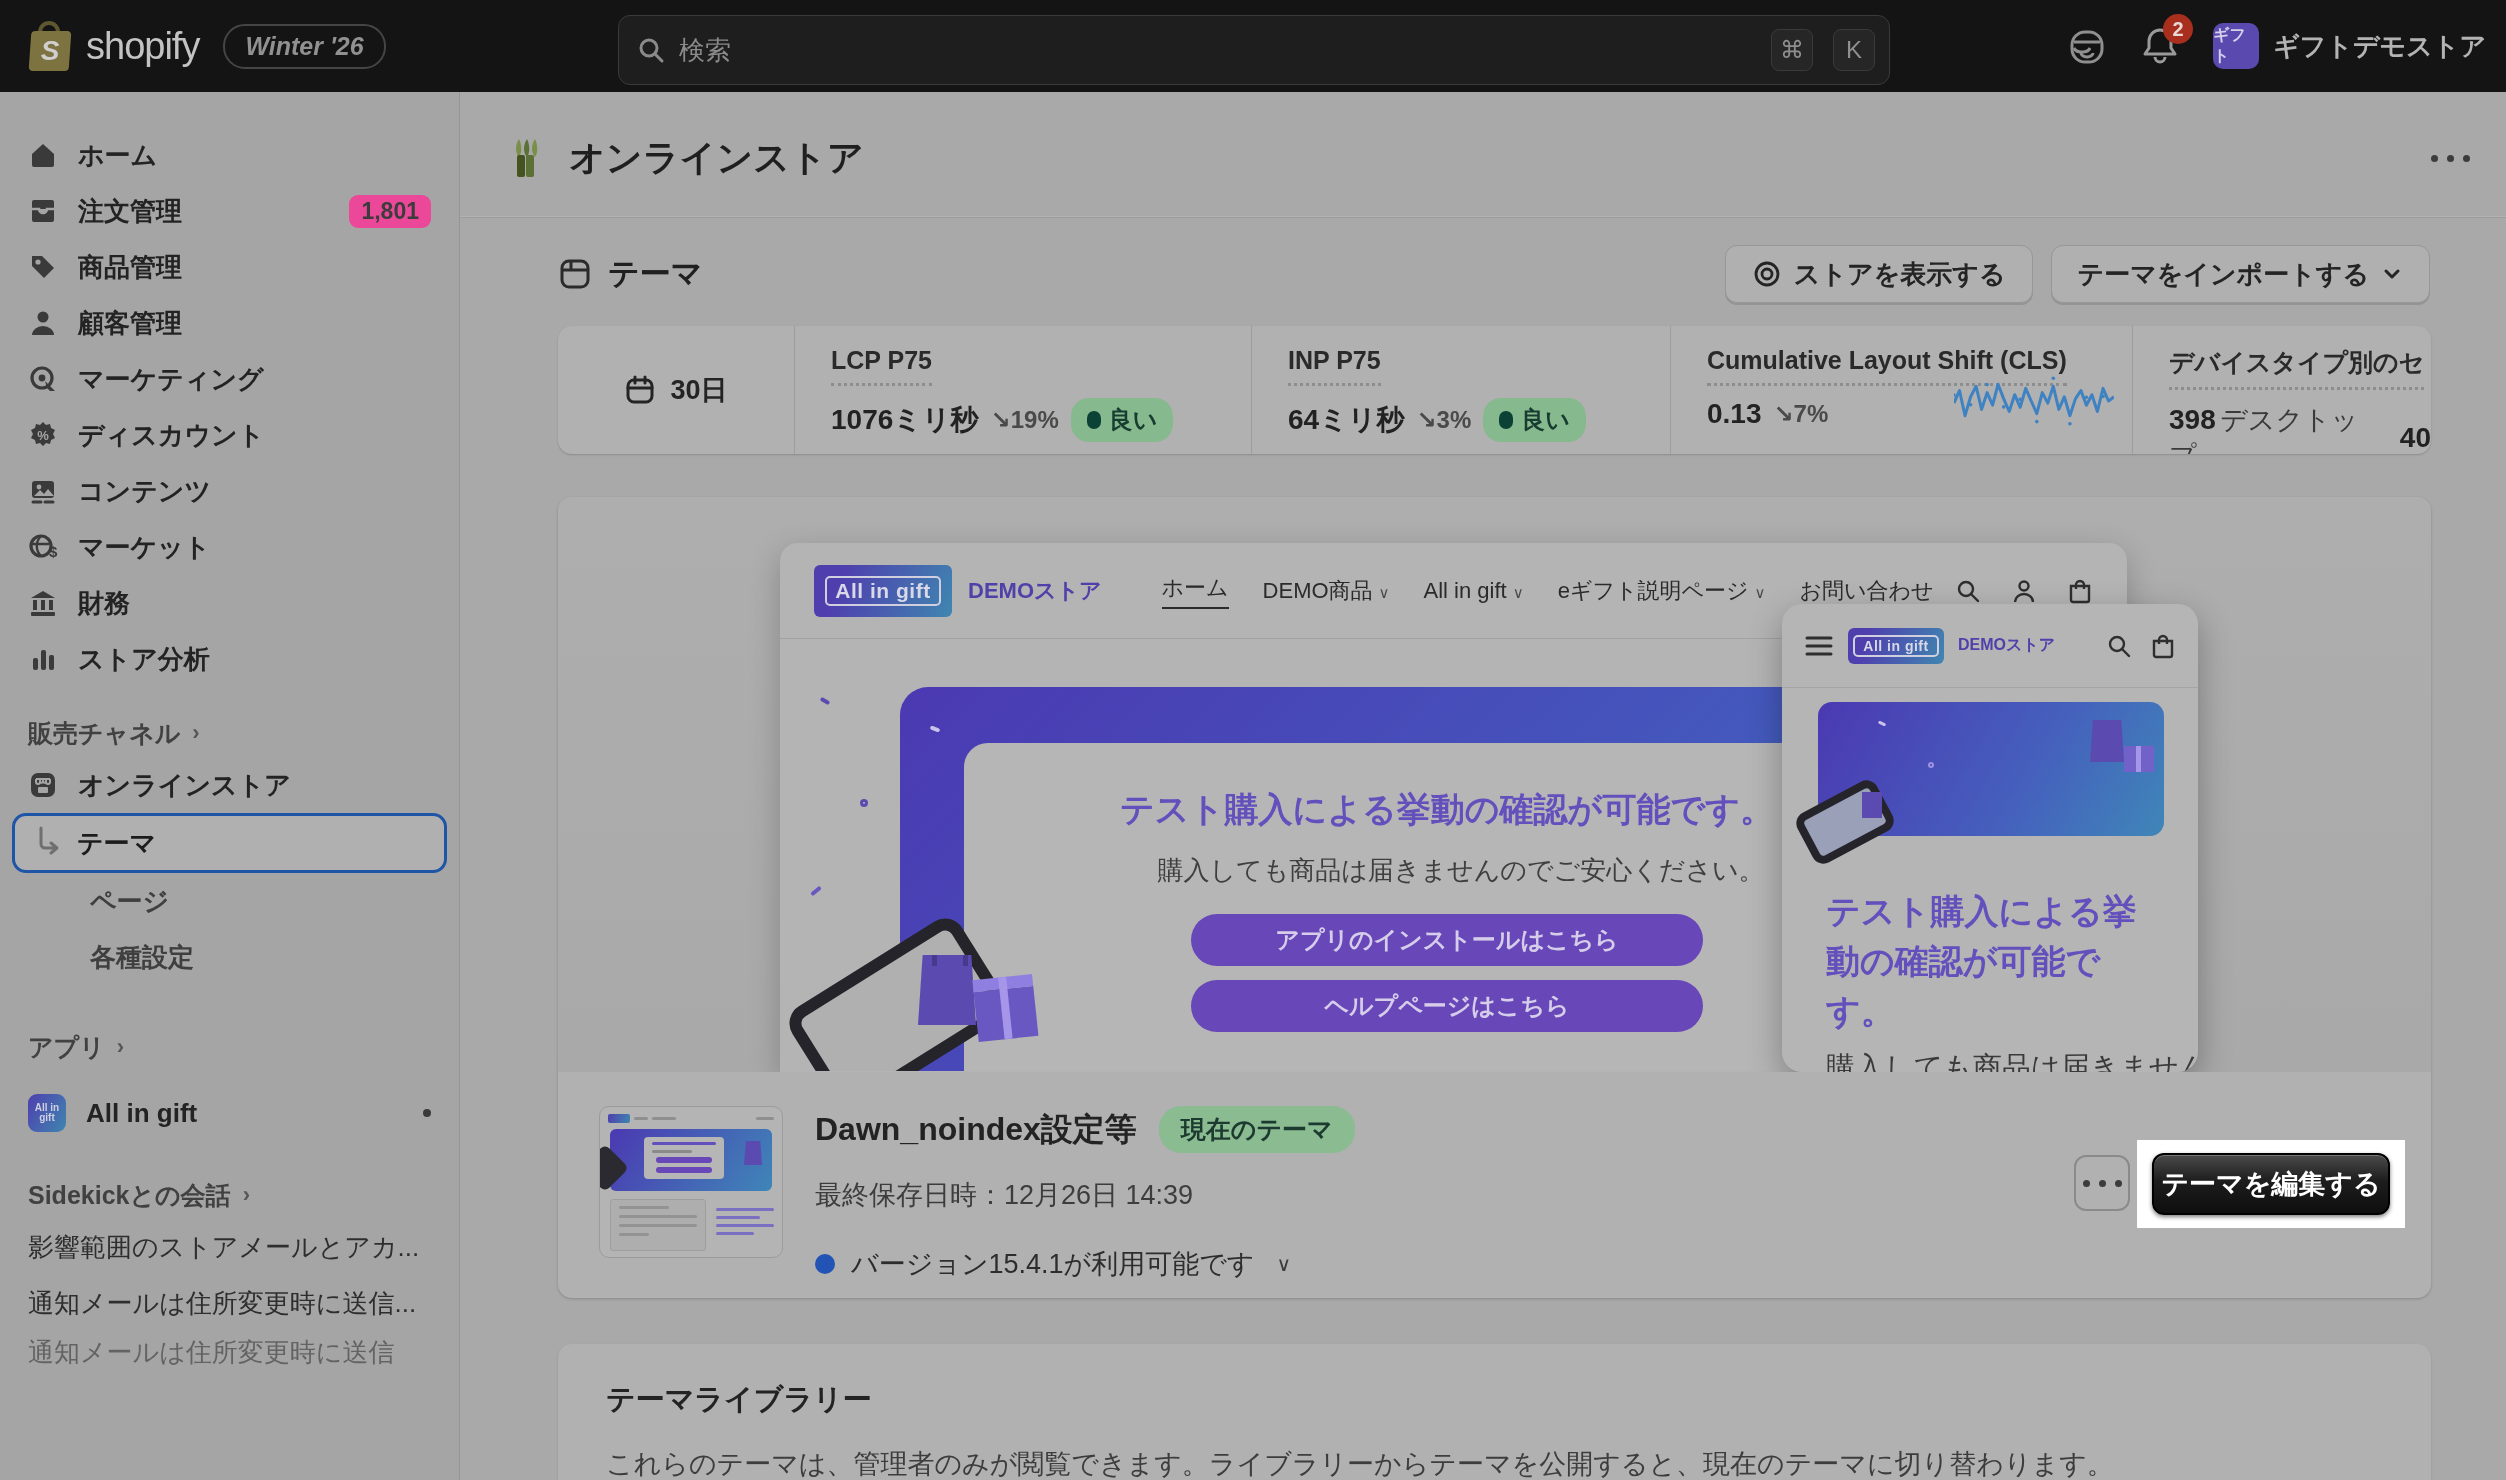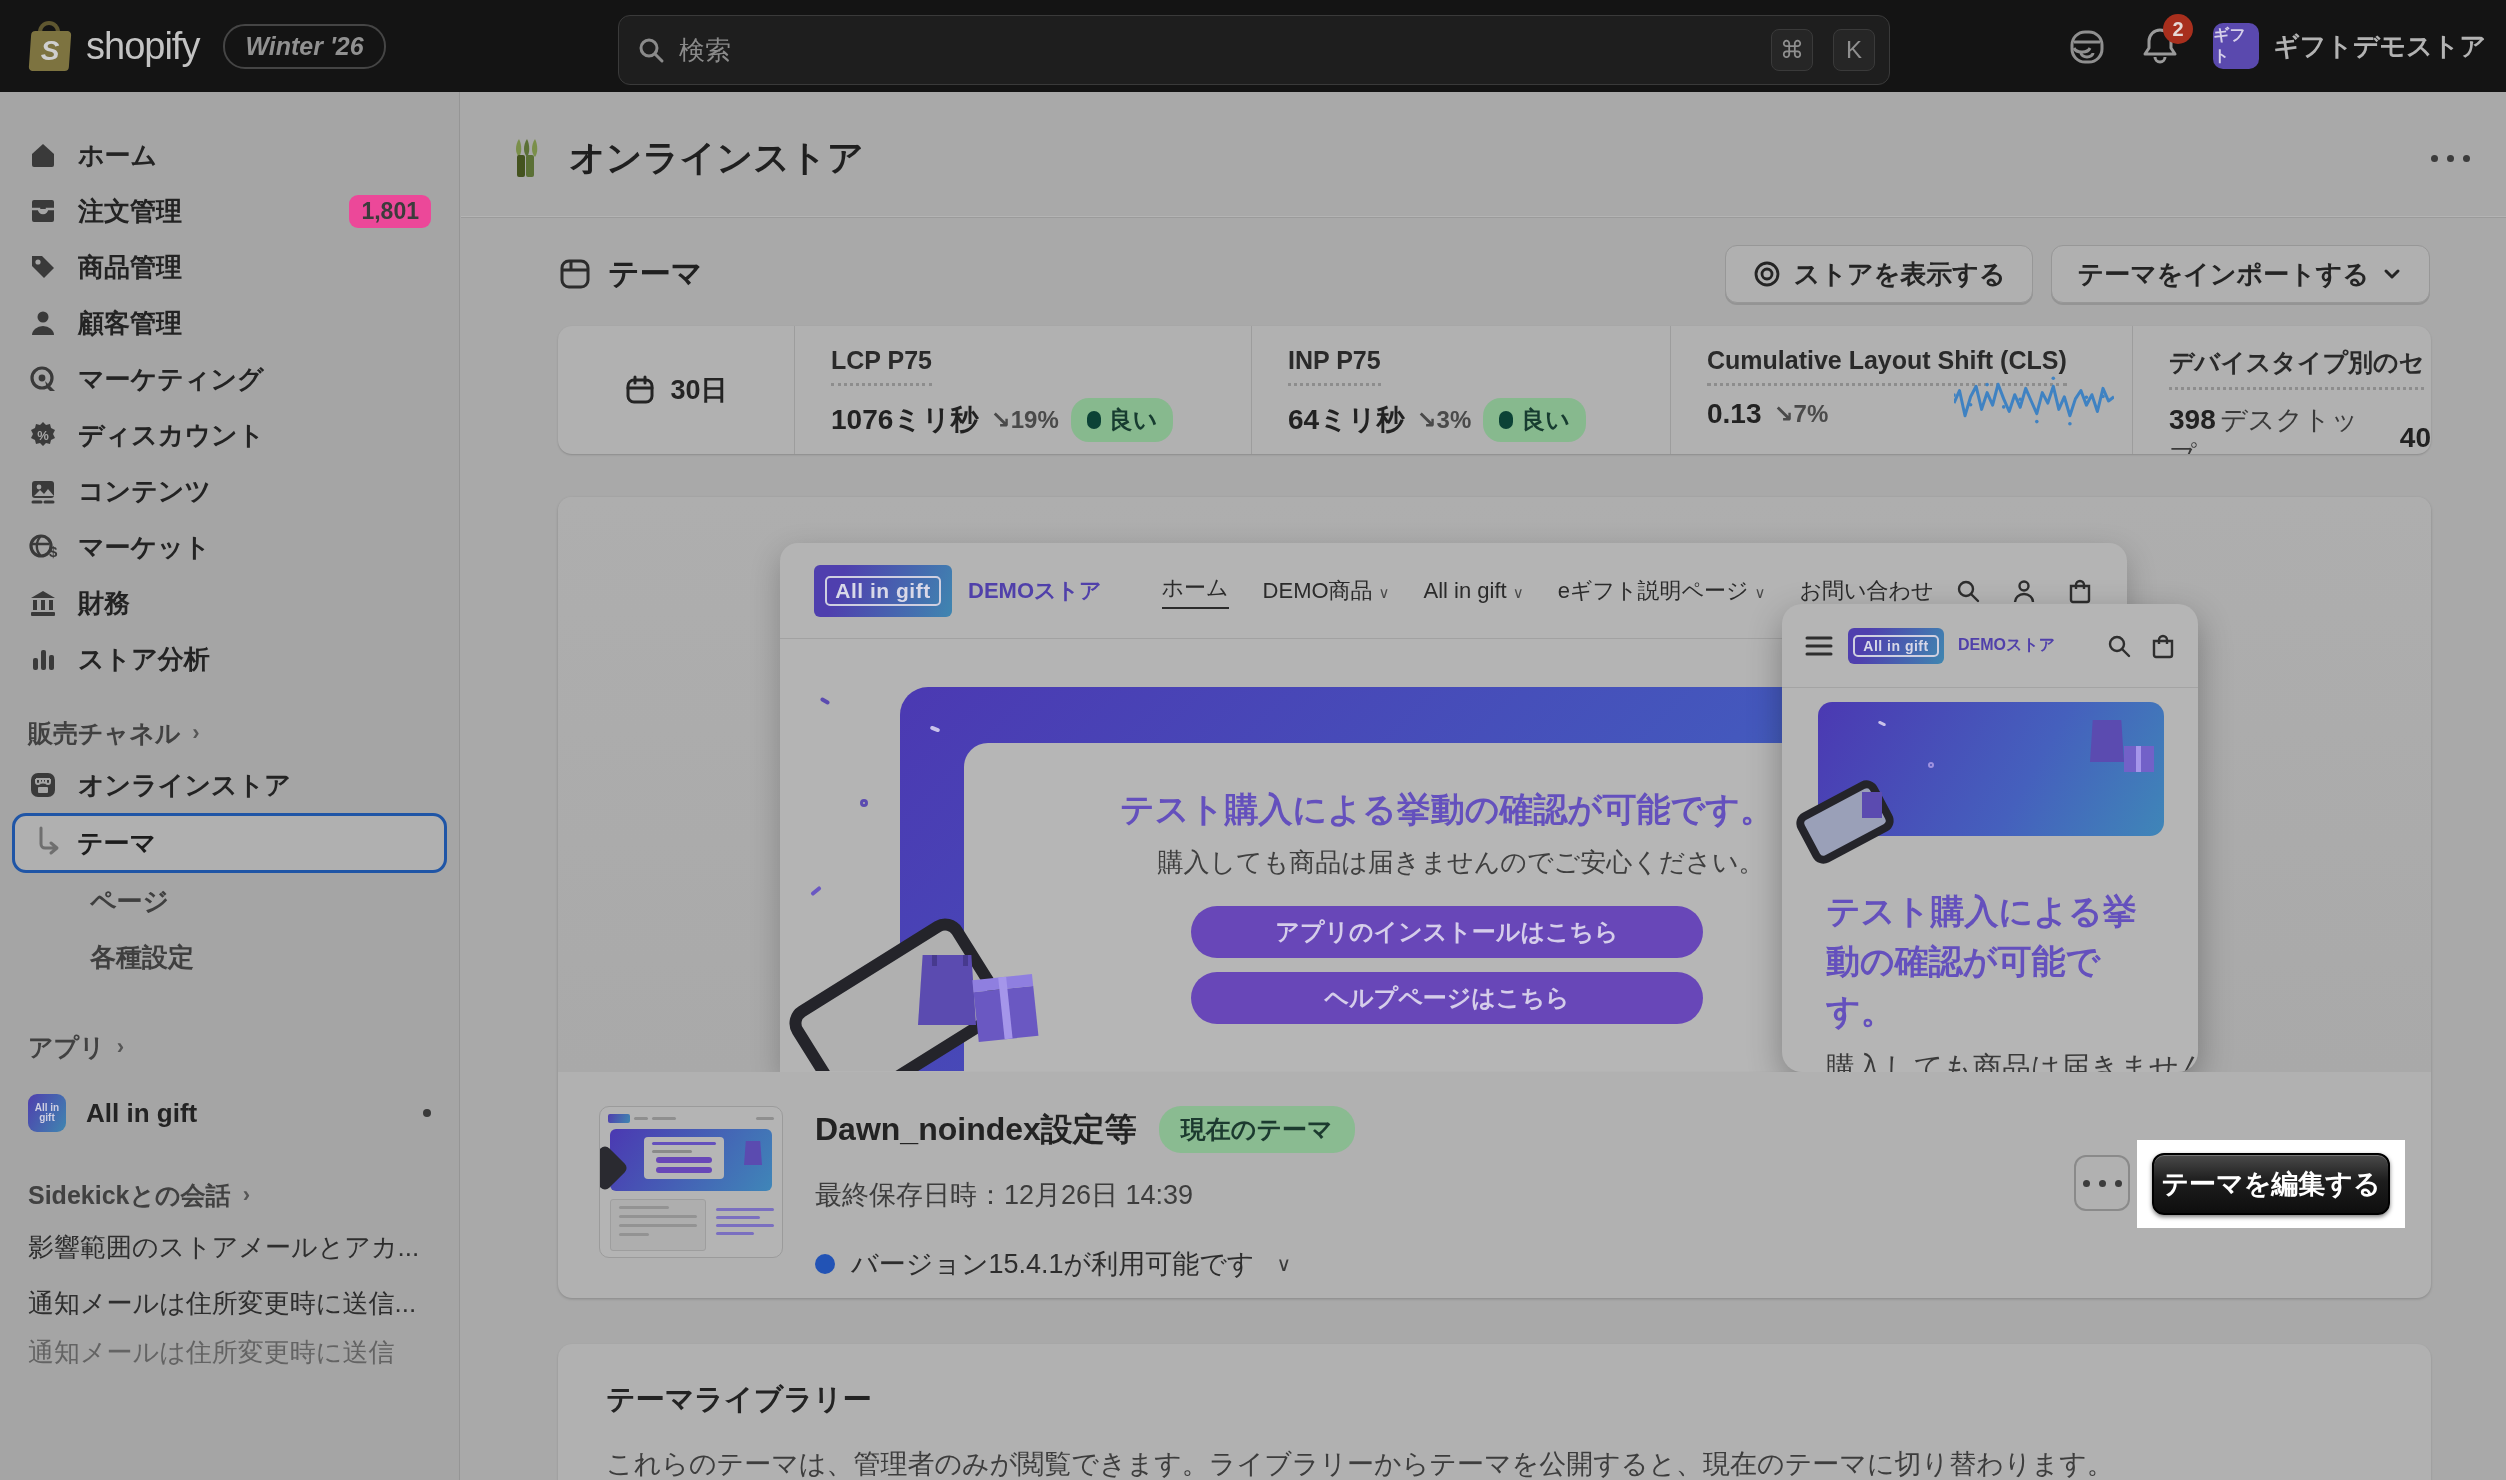--- a/index.html
+++ b/index.html
@@ -82,21 +82,21 @@
   .suffix { color:#5040aa; font-size:22px; font-weight:700; }
   .mock-nav { display:flex; gap:34px; margin-left:44px; align-items:center; }
   .mock-nav span { font-size:22px; color:#2b2b2b; white-space:nowrap; }
   .mock-nav .underl { border-bottom:2px solid #2b2b2b; padding-bottom:4px; }
   .mock-nav .caret { font-size:15px; color:#4a4a4a; margin-left:6px; }
   .mock-icons { margin-left:auto; display:flex; gap:30px; color:#2e2e2e; }
   .mock-hero { position:relative; height:432px; overflow:hidden; }
   .hero-banner { position:absolute; left:120px; top:48px; right:0; height:385px; border-radius:28px 0 0 0; background:linear-gradient(135deg,#4b39b2 0%,#4458bd 55%,#3f86b8 100%); }
   .hero-card { position:absolute; left:64px; top:56px; width:966px; height:330px; border-radius:24px 24px 0 0; background:#b6b6b6; text-align:center; }
   .hero-title { margin-top:44px; font-size:34px; font-weight:700; color:#6450bd; }
-  .hero-sub { margin-top:12px; font-size:26px; color:#3f3f3f;padding-left:28px; }
+  .hero-sub { margin-top:20px; font-size:26px; color:#3f3f3f;padding-left:28px; }
   .hero-btn { width:512px; height:52px; margin:0 auto; border-radius:26px; background:#6847b8; color:#d5cdea; font-size:24px; font-weight:600; display:flex; align-items:center; justify-content:center; }
   .hb1 { margin-top:26px; } .hb2 { margin-top:14px; }
   .confetti { position:absolute; border-radius:2px; }
   .phone-illu { position:absolute; left:18px; top:290px; width:300px; height:150px; }
   .phone { position:absolute; left:0; top:26px; width:200px; height:118px; border:12px solid #24242a; border-radius:20px; background:#b0b0b0; transform:rotate(-32deg); }
   .gift-bag { position:absolute; left:120px; top:26px; width:58px; height:70px; background:#5b4bb0; clip-path:polygon(8% 0,92% 0,100% 100%,0 100%); }
   .gift-bag:before { content:""; position:absolute; left:14px; top:-14px; width:26px; height:20px; border:5px solid #473a8e; border-bottom:none; border-radius:12px 12px 0 0; }
   .gift-box { position:absolute; left:178px; top:60px; width:60px; height:50px; background:#6a58c2; transform:rotate(-6deg); }
   .gift-box:before { content:""; position:absolute; left:0; top:-12px; width:60px; height:12px; background:#8f7fe0; }
   .gift-box:after { content:""; position:absolute; left:26px; top:-12px; width:8px; height:62px; background:#a596ea; }

